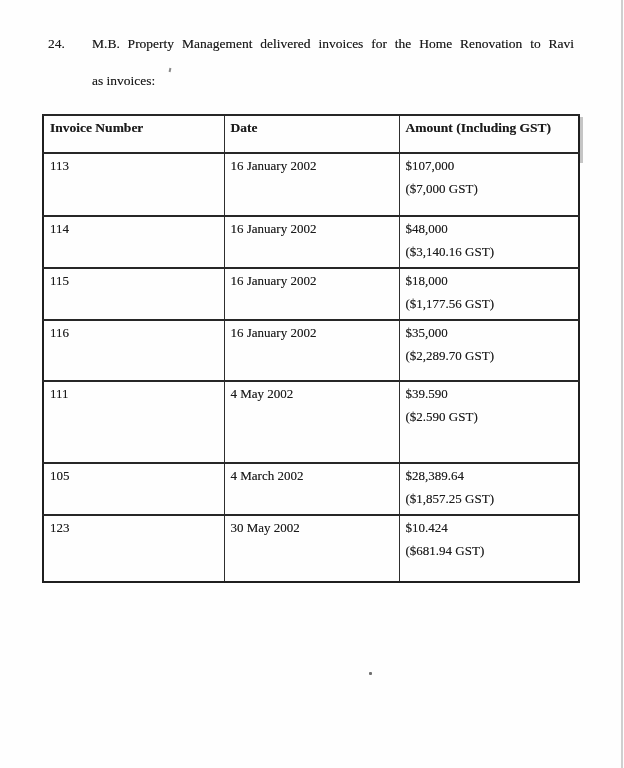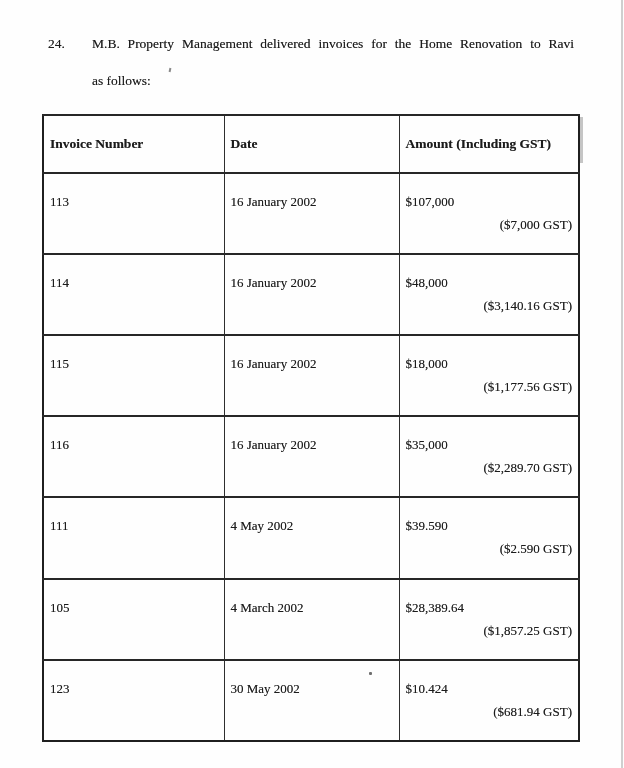--- a/index.html
+++ b/index.html
@@ -74,35 +74,35 @@
   }
   table.doc-table {
     border: 2px solid #1f1f1f;
   }
   table.doc-table tr {
     border-top: 2px solid #272727;
   }
   table.doc-table th,
   table.doc-table td {
     vertical-align: top;
-    padding: 20px 6px;
+    padding: 4px 6px;
     text-align: left;
     overflow: hidden;
   }
   table.doc-table th {
     font-size: 13.5px;
     font-weight: bold;
   }
   tr.h-head { height: 38px; }
   tr.h63 { height: 63px; }
   tr.h62 { height: 52px; }
   tr.h61 { height: 61px; margin-left: 24px; }
   tr.h82 { height: 82px; }
   tr.h65 { height: 67px; }
-  .gst { margin-top: 7px; text-align: right; }
+  .gst { margin-top: 7px; }
 
   
   .artifact-tick {
     position: absolute;
     left: 169px;
     top: 68px;
     width: 2px;
     height: 4px;
     background: #8a8a8a;
     transform: rotate(12deg);
@@ -126,21 +126,21 @@
   }
 </style>
 </head>
 <body>
 
 <div class="page">
 
   <span class="para-num">24.</span>
   <div class="para-text">
     <span class="para-line1">M.B. Property Management delivered invoices for the Home Renovation to Ravi</span>
-    <span class="para-line2">as follows:</span>
+    <span class="para-line2">as invoices:</span>
   </div>
 
   <table class="doc-table">
     <colgroup>
       <col style="width:181px">
       <col style="width:175px">
       <col style="width:180px">
     </colgroup>
     <thead>
       <tr class="h-head">

